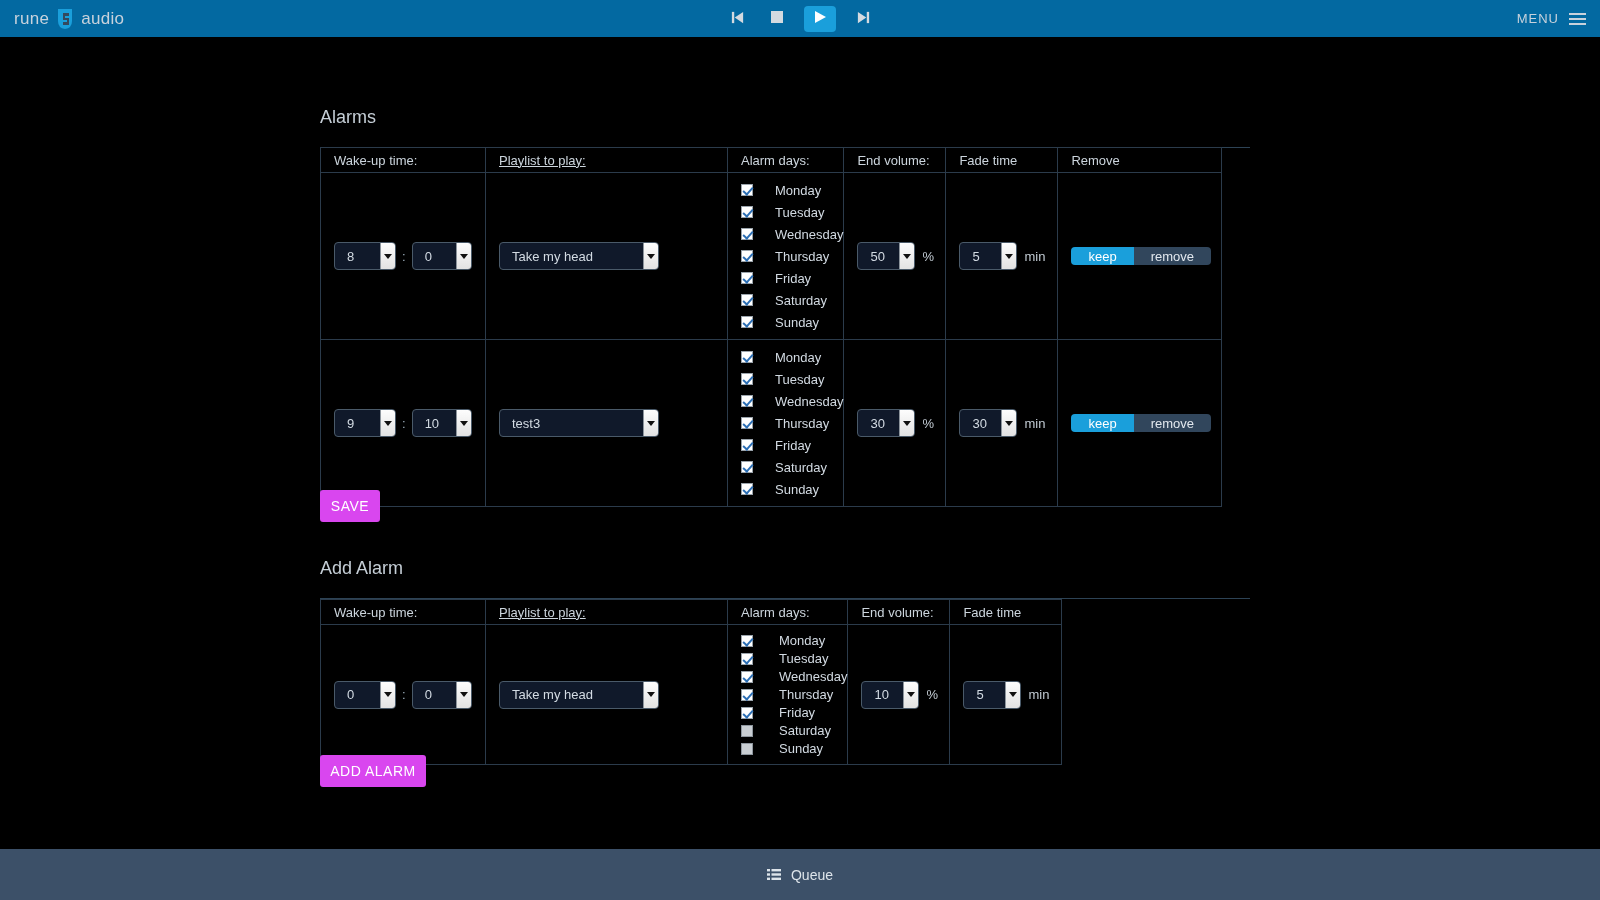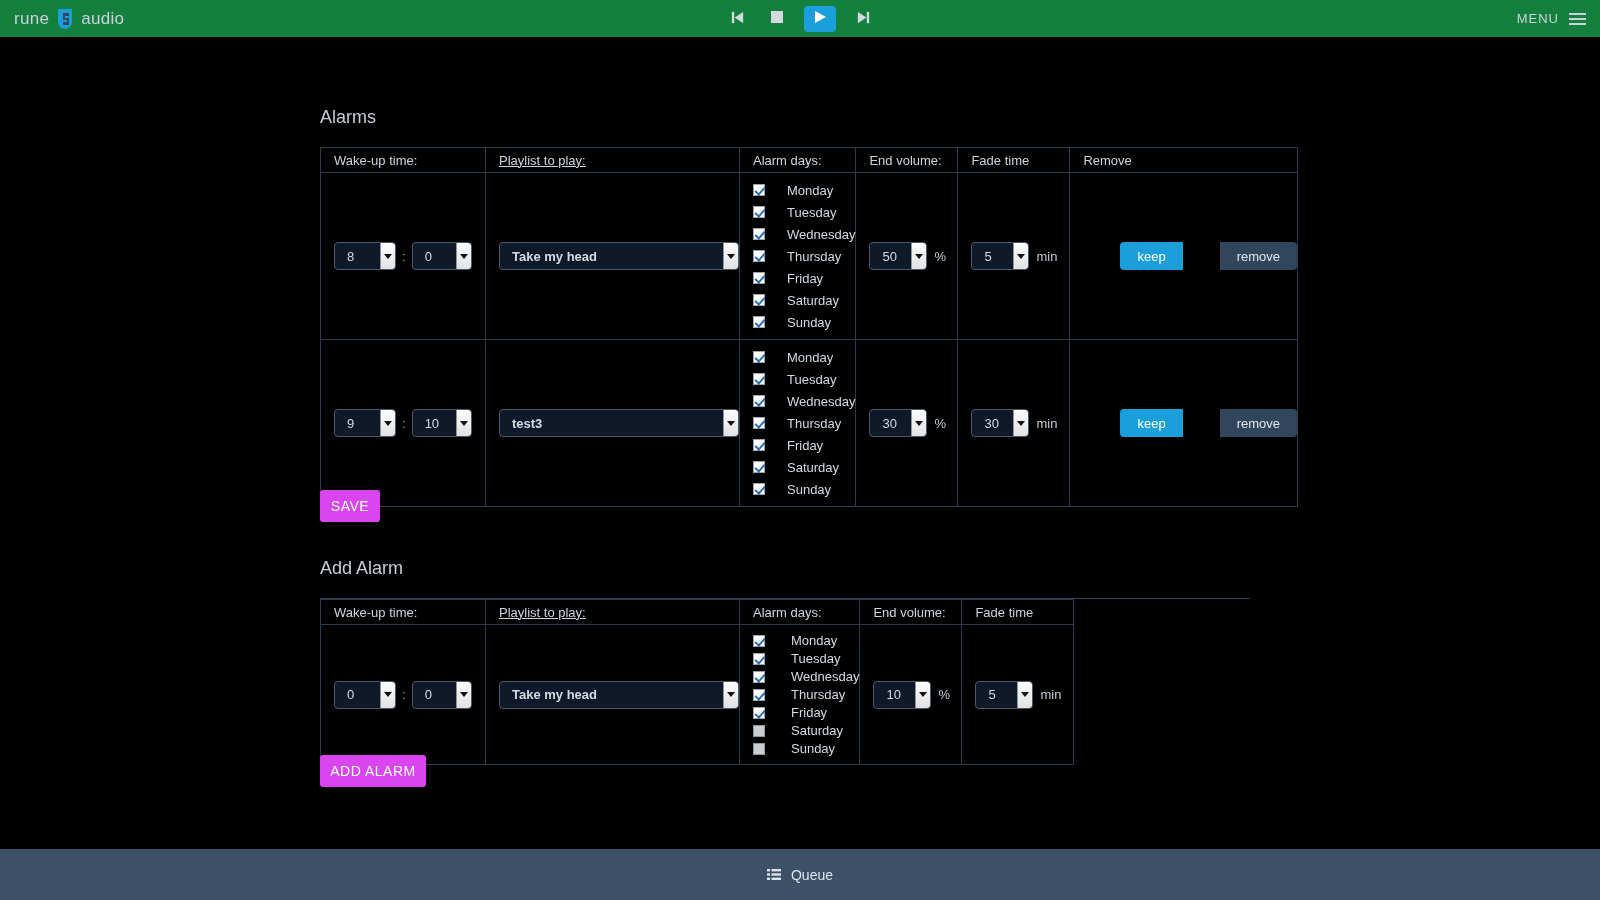--- a/index.html
+++ b/index.html
@@ -8,21 +8,21 @@
     width: 1600px; height: 900px;
     background: #000000;
     font-family: "Liberation Sans", sans-serif;
     overflow: hidden;
   }
 
   
   .topbar {
     position: absolute; top: 0; left: 0;
     width: 1600px; height: 37px;
-    background: #15803d;
+    background: #0369a1;
     display: flex; align-items: center;
   }
   .brand {
     position: absolute; left: 14px; top: 0; height: 37px;
     display: flex; align-items: center; gap: 5px;
     color: #c8d2dc; font-size: 17px; letter-spacing: .3px;
   }
   .brand-logo {
     display: inline-block; width: 22px; height: 24px;
     position: relative;
@@ -138,21 +138,21 @@
     flex: none;
   }
   .styled-select .sel-arrow::after {
     content: ""; display: block;
     border-left: 4px solid transparent;
     border-right: 4px solid transparent;
     border-top: 5px solid #111111;
   }
   .sel-hour  { width: 62px; }
   .sel-min   { width: 60px; }
-  .sel-pl    { width: 240px; font-weight: bold; }
+  .sel-pl    { width: 160px; }
   .sel-num   { width: 58px; }
 
   .unit { margin-left: 7px; color: #c2cbd3; font-size: 13px; }
 
   
   .days-list { padding: 6px 0; }
   .day-item {
     display: flex; align-items: center;
     height: 22px;
     font-size: 13px; color: #d2dae2;
@@ -175,26 +175,25 @@
     border: solid #2c6fb5;
     border-width: 0 2px 2px 0;
     transform: rotate(42deg);
   }
   .days-list.spaced .day-item { height: 18px; }
   .days-list.spaced .chk { margin-right: 5px; }
 
   
   .keep-remove { display: inline-flex; }
   .kr-btn {
-    height: 28px; padding: 0 17px;
+    height: 18px; padding: 0 17px;
     display: flex; align-items: center; justify-content: center;
     font-size: 13px; color: #ffffff;
     cursor: pointer; border: none;
     font-family: "Liberation Sans", sans-serif;
-    margin-left: 37px;
   }
   .kr-btn.keep {
     background: #1a9fdb;
     border-radius: 4px 0 0 4px;
   }
   .kr-btn.remove {
     background: #31465c;
     border-radius: 0 4px 4px 0;
     color: #e2e8ee;
   }

